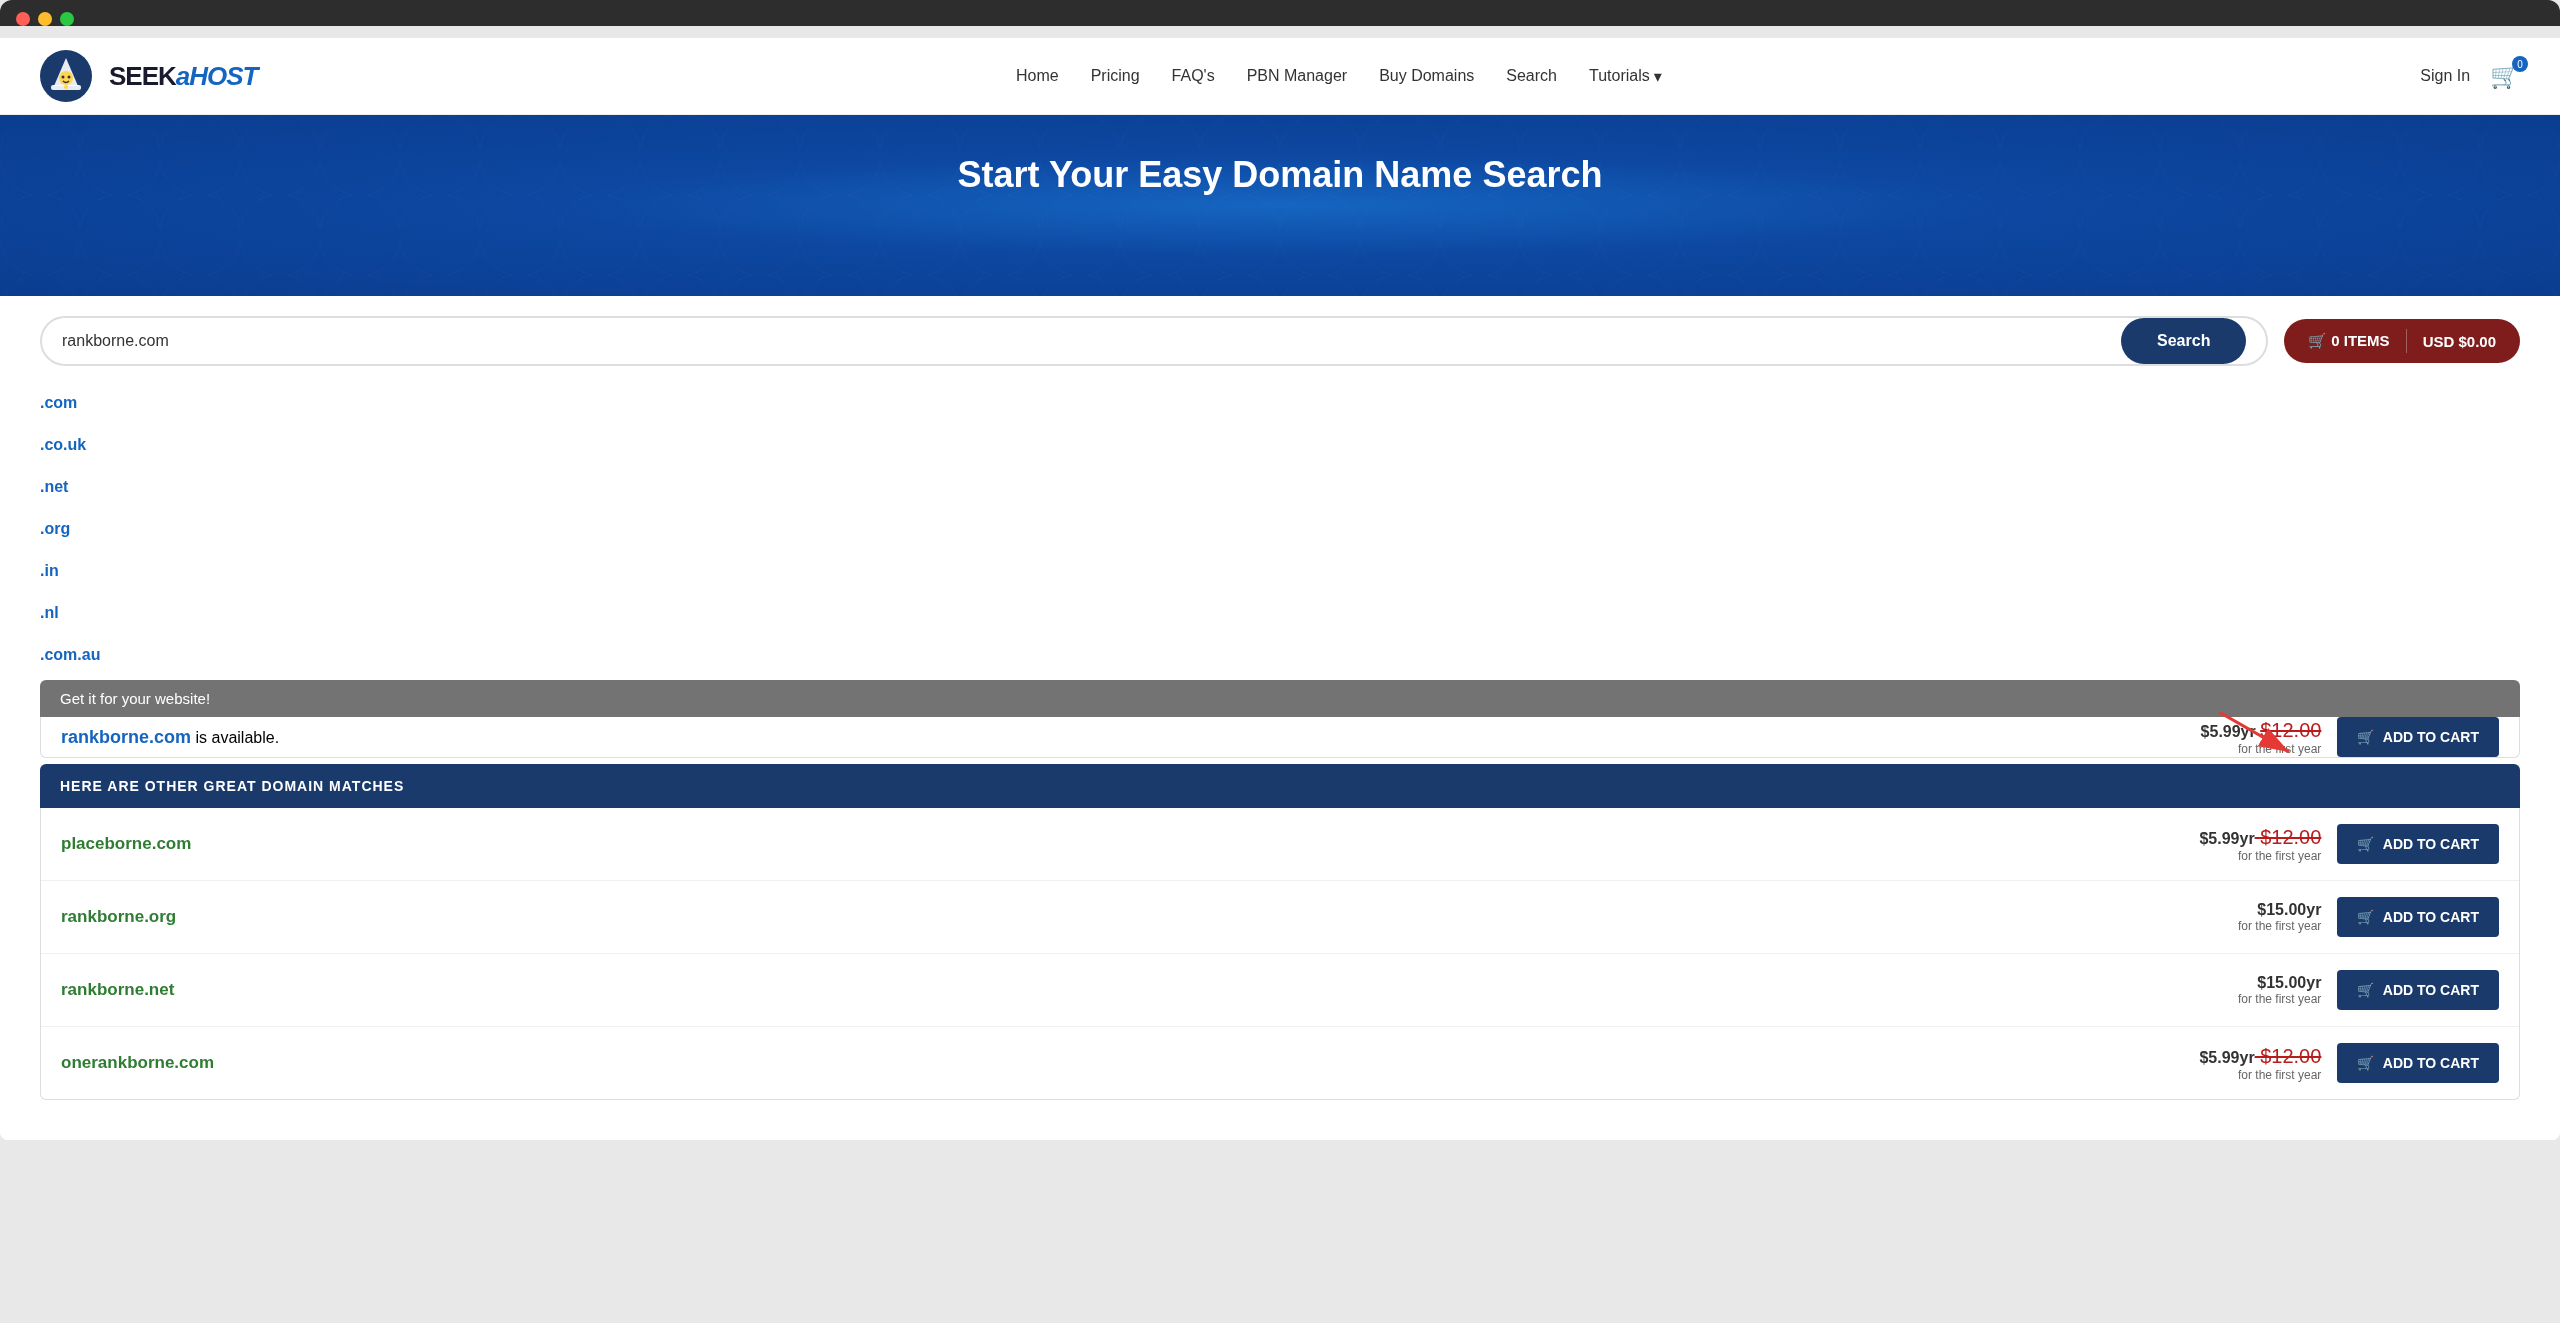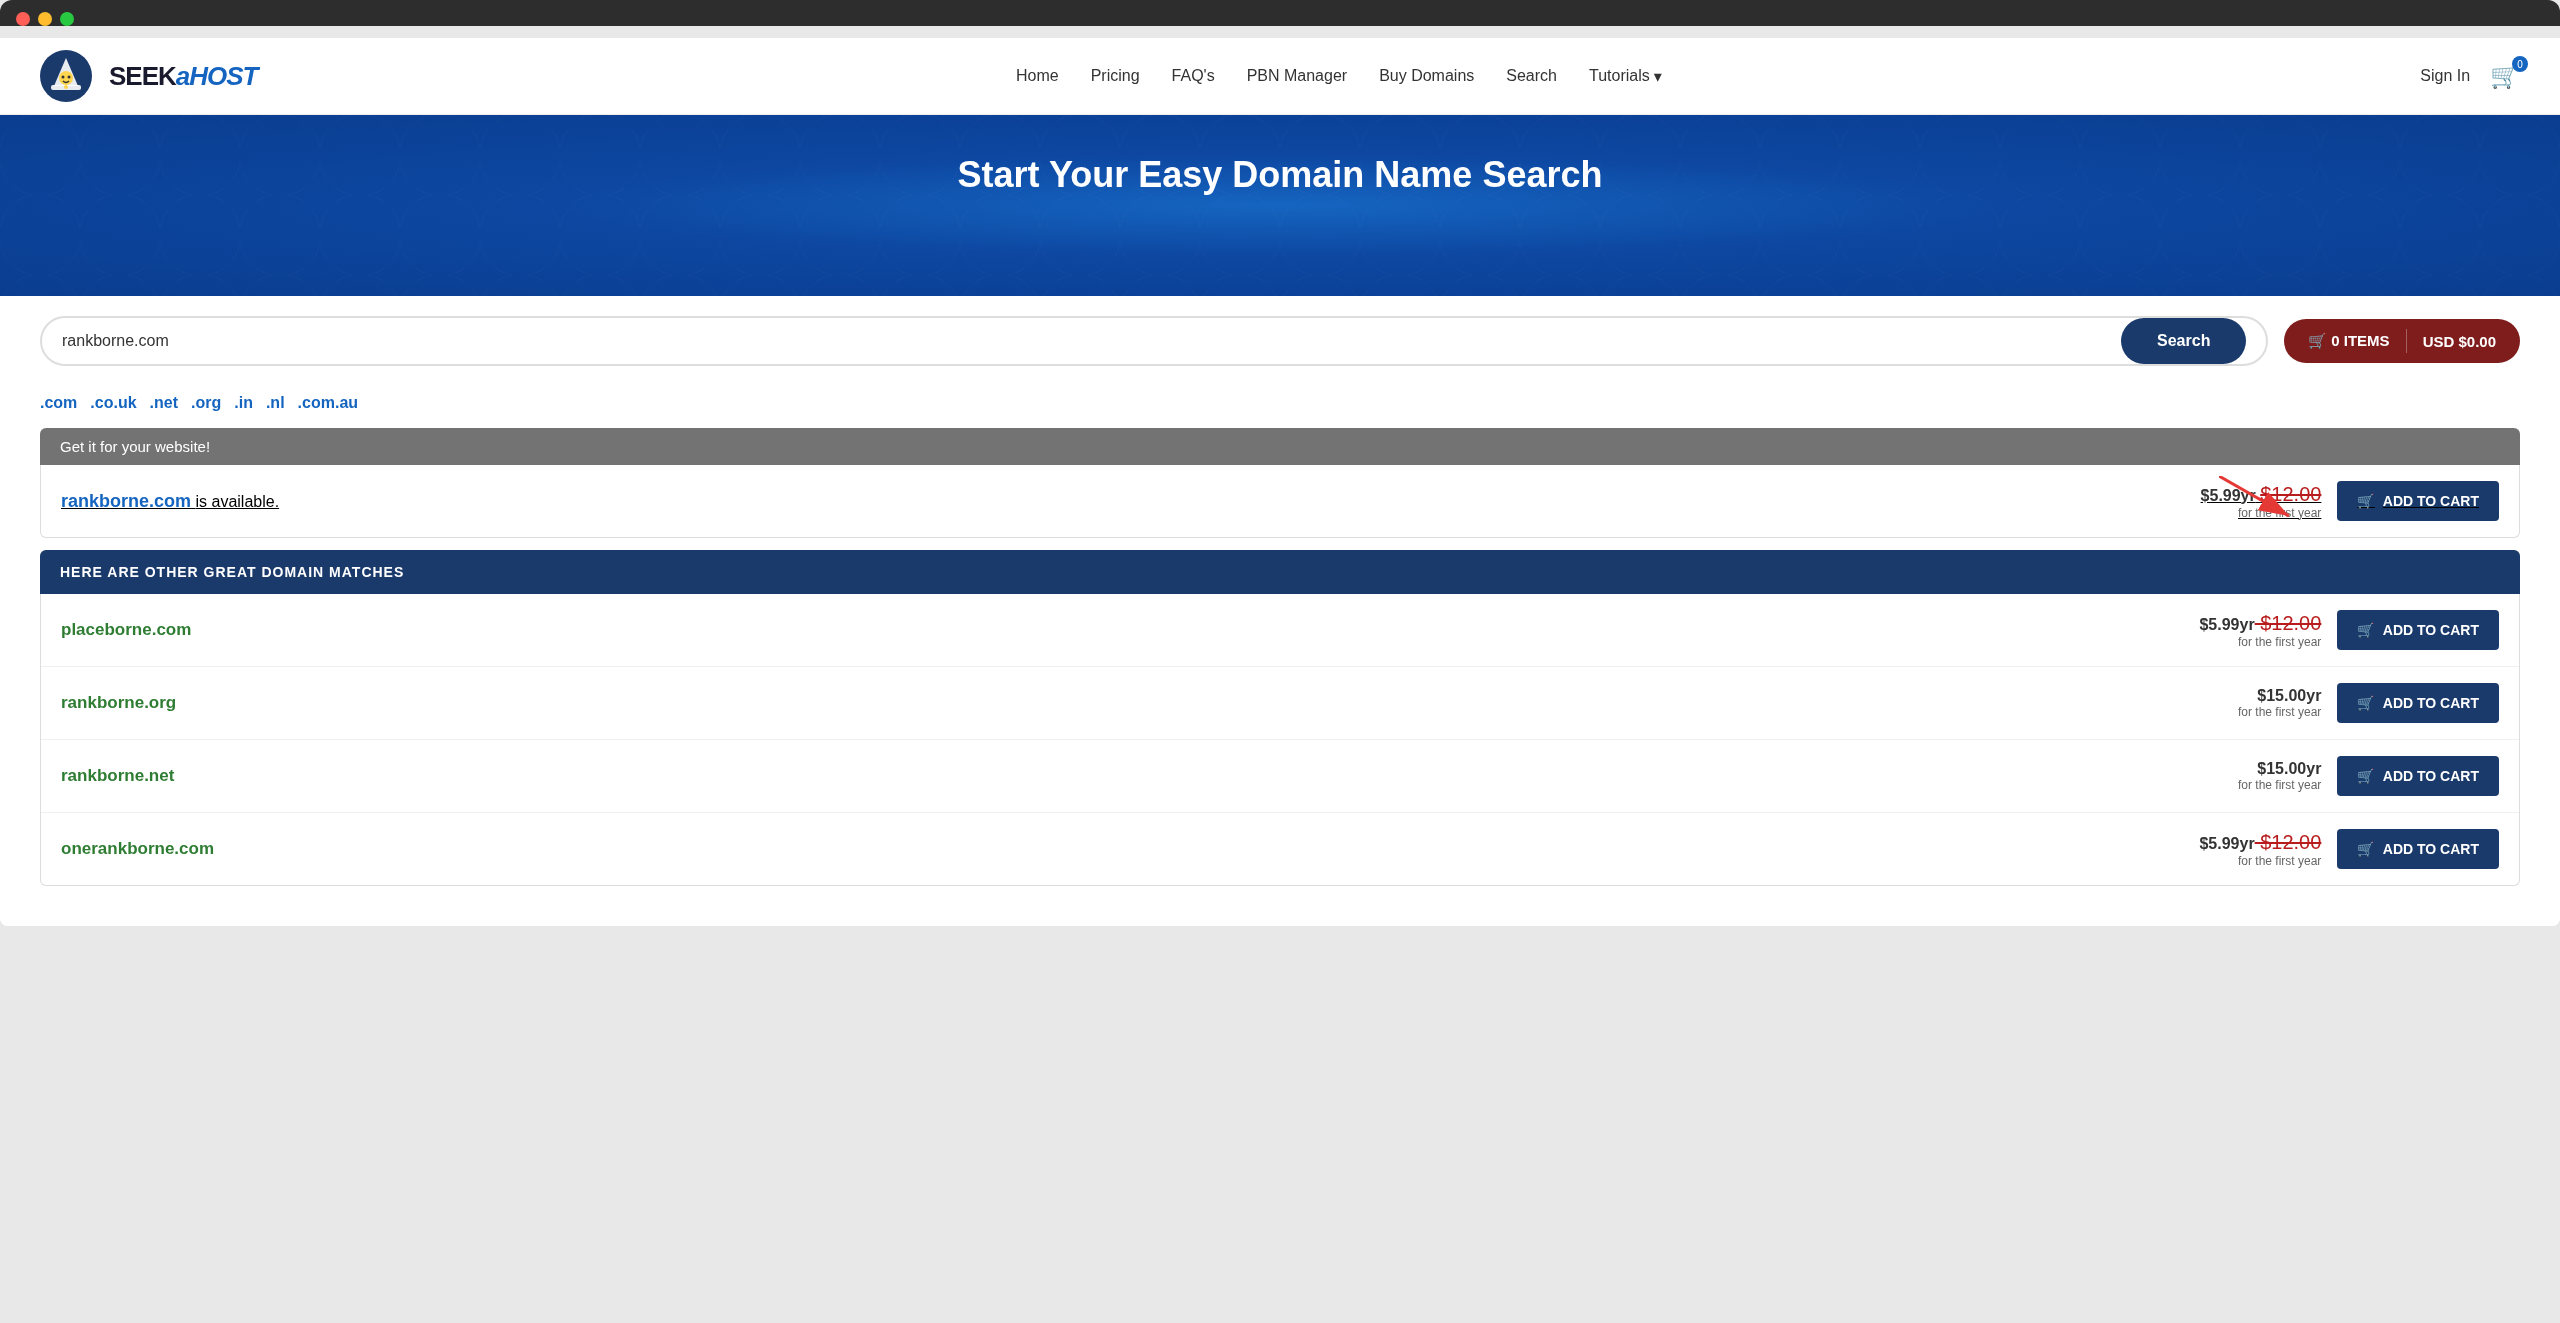--- a/index.html
+++ b/index.html
@@ -122,22 +122,23 @@
       gap: 16px;
       white-space: nowrap;
     }
     .cart-summary-items { font-size: 15px; font-weight: 600; }
     .cart-summary-divider { width: 1px; height: 24px; background: rgba(255,255,255,0.3); }
     .cart-summary-price { font-size: 15px; font-weight: 600; }
 
     
     .tld-links {
       display: flex;
-      gap: 13px;
+      gap: 24px;
       padding: 12px 0 16px;
+      flex-direction: column;
     }
     .tld-link {
       color: #1565c0;
       text-decoration: none;
       font-size: 16px;
       font-weight: 600;
     }
 
     
     .results-section {
@@ -154,27 +155,26 @@
       font-size: 15px;
       font-weight: 500;
       display: flex;
       align-items: center;
       justify-content: space-between;
     }
     .available-domain-row {
       border: 1px solid #ddd;
       border-top: none;
       border-radius: 0 0 6px 6px;
-      padding: 16px 20px;
+      padding: 0 20px;
       display: flex;
       align-items: center;
       justify-content: space-between;
-      margin-bottom: 12px;
+      margin-bottom: 6px;
       position: relative;
-      text-decoration: underline;
     }
     .domain-name-available {
       color: #1565c0;
       font-size: 18px;
       font-weight: 700;
     }
     .domain-available-text { color: #333; font-size: 16px; }
 
     .price-add-row { display: flex; align-items: center; gap: 16px; }
     .price-block { text-align: right; }

